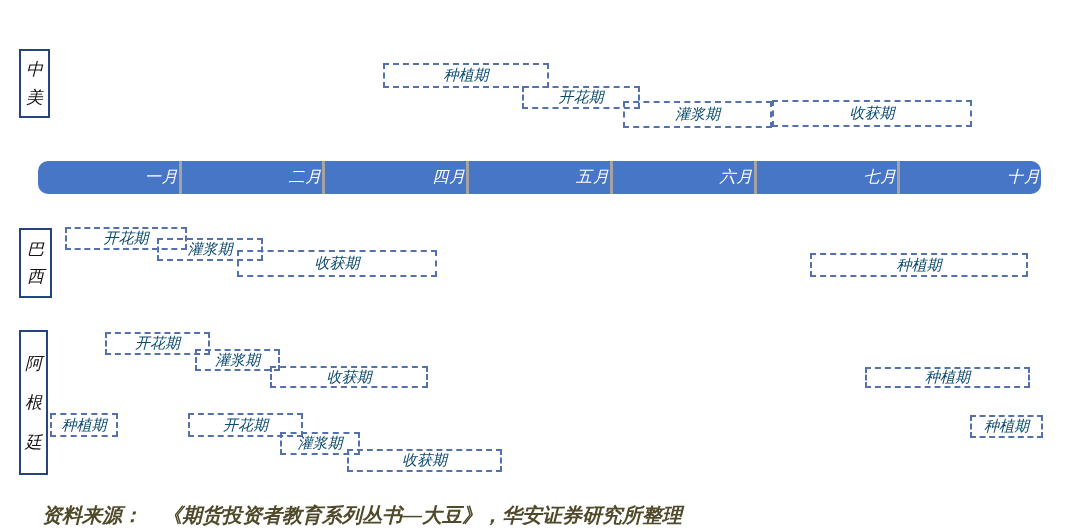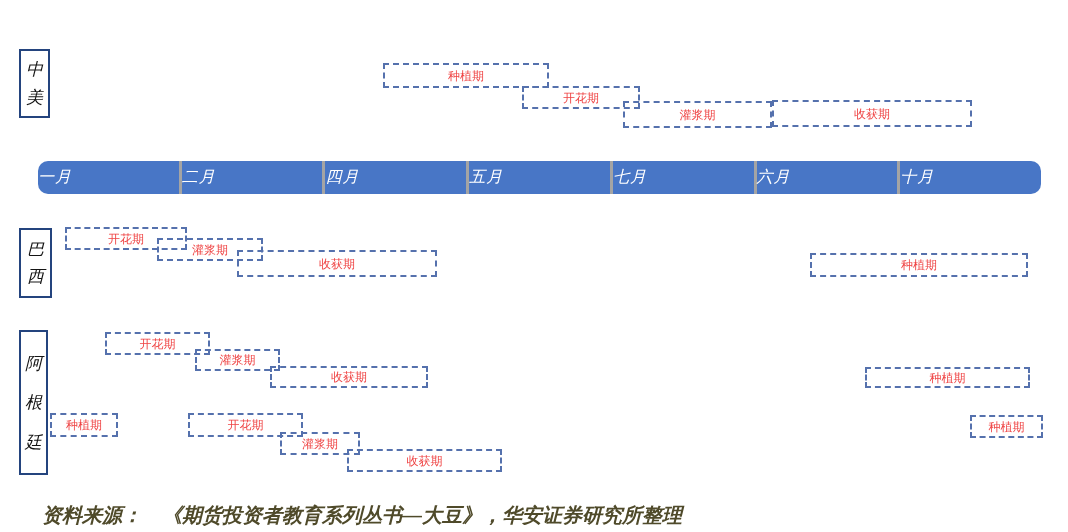--- a/index.html
+++ b/index.html
@@ -4,30 +4,30 @@
 <style>
   html,body{margin:0;padding:0;background:#ffffff;}
   body{width:1068px;height:532px;font-family:"Liberation Serif", serif;}
   .stage{position:relative;width:1068px;height:532px;background:#ffffff;overflow:hidden;}
 
   
   .month-bar{
     position:absolute;left:38px;top:161px;width:1003px;height:33px;
     background:#4876C6;border-radius:10px;display:flex;overflow:hidden;
   }
-  .month-cell{flex:1;display:flex;align-items:center;justify-content:flex-start;border-right:3px solid #A4A4A4;}
+  .month-cell{flex:1;display:flex;align-items:center;justify-content:flex-end;border-right:3px solid #A4A4A4;}
   .month-cell:last-child{border-right:none;}
   .month-cell span{color:#ffffff;font-size:16px;font-style:italic;letter-spacing:1px;white-space:nowrap;}
 
   
   .phase-box{
     position:absolute;border:2px dashed #5571AD;box-sizing:border-box;
     display:flex;align-items:center;justify-content:center;background:transparent;
   }
-  .phase-box span{font-size:12px;color:#ef4444;white-space:nowrap;line-height:1;}
+  .phase-box span{font-size:15px;font-style:italic;color:#0c4a6e;white-space:nowrap;line-height:1;}
 
   
   .region-label{
     position:absolute;border:2px solid #24447E;box-sizing:border-box;background:#ffffff;
     display:flex;flex-direction:column;align-items:center;justify-content:space-evenly;
   }
   .region-label span{font-size:17px;font-style:italic;color:#141414;line-height:1;}
 
   
   .source{
@@ -46,24 +46,24 @@
       <div class="month-cell">
         <span>二月</span>
       </div>
       <div class="month-cell">
         <span>四月</span>
       </div>
       <div class="month-cell">
         <span>五月</span>
       </div>
       <div class="month-cell">
-        <span>七月</span>
+        <span>六月</span>
       </div>
       <div class="month-cell">
-        <span>六月</span>
+        <span>七月</span>
       </div>
       <div class="month-cell">
         <span>十月</span>
       </div>
     </div>
   <div>
       <div class="region-label" style="left: 19px; top: 49px; width: 31px; height: 69px;">
         <span>中</span>
         <span>美</span>
       </div>

